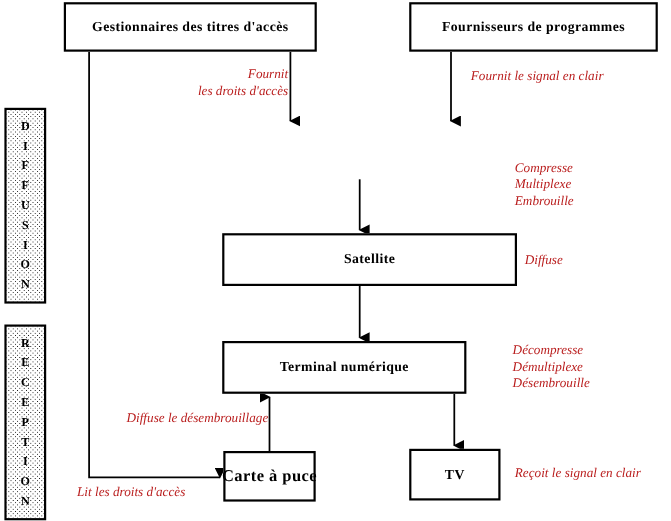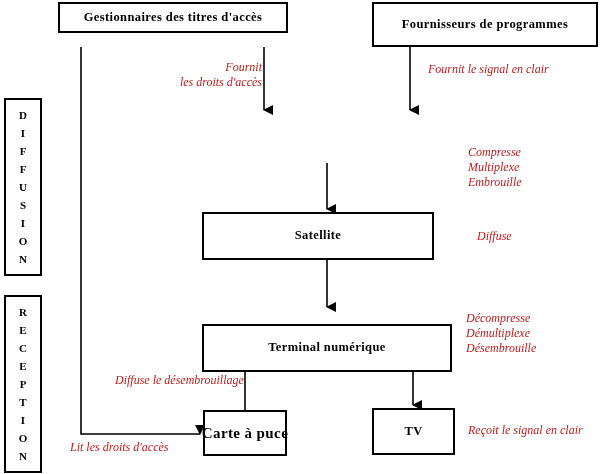--- a/index.html
+++ b/index.html
@@ -147,34 +147,34 @@
         <span>C</span>
         <span>E</span>
         <span>P</span>
         <span>T</span>
         <span>I</span>
         <span>O</span>
         <span>N</span>
       </div>
   </div>
 
-  <div class="node-box" style="left:58px; top:2px; width:230px; height:31px;">
+  <div class="node-box" style="left:58px; top:2px; width:230px; height:45px;">
     <span class="node-label">Gestionnaires des titres d'accès</span>
   </div>
 
   <div class="node-box" style="left:372px; top:2px; width:226px; height:45px;">
     <span class="node-label">Fournisseurs de programmes</span>
   </div>
 
 
-  <div class="node-box" style="left:202px; top:212px; width:232px; height:48px;">
+  <div class="node-box" style="left:202px; top:212px; width:268px; height:48px;">
     <span class="node-label">Satellite</span>
   </div>
 
-  <div class="node-box" style="left:202px; top:310px; width:250px; height:48px;margin-top:14px;">
+  <div class="node-box" style="left:202px; top:310px; width:222px; height:48px;">
     <span class="node-label">Terminal numérique</span>
   </div>
 
   <div class="node-box" style="left:203px; top:410px; width:84px; height:46px;">
     <span class="node-label small">Carte à puce</span>
   </div>
 
   <div class="node-box" style="left:372px; top:408px; width:83px; height:47px;">
     <span class="node-label">TV</span>
   </div>

